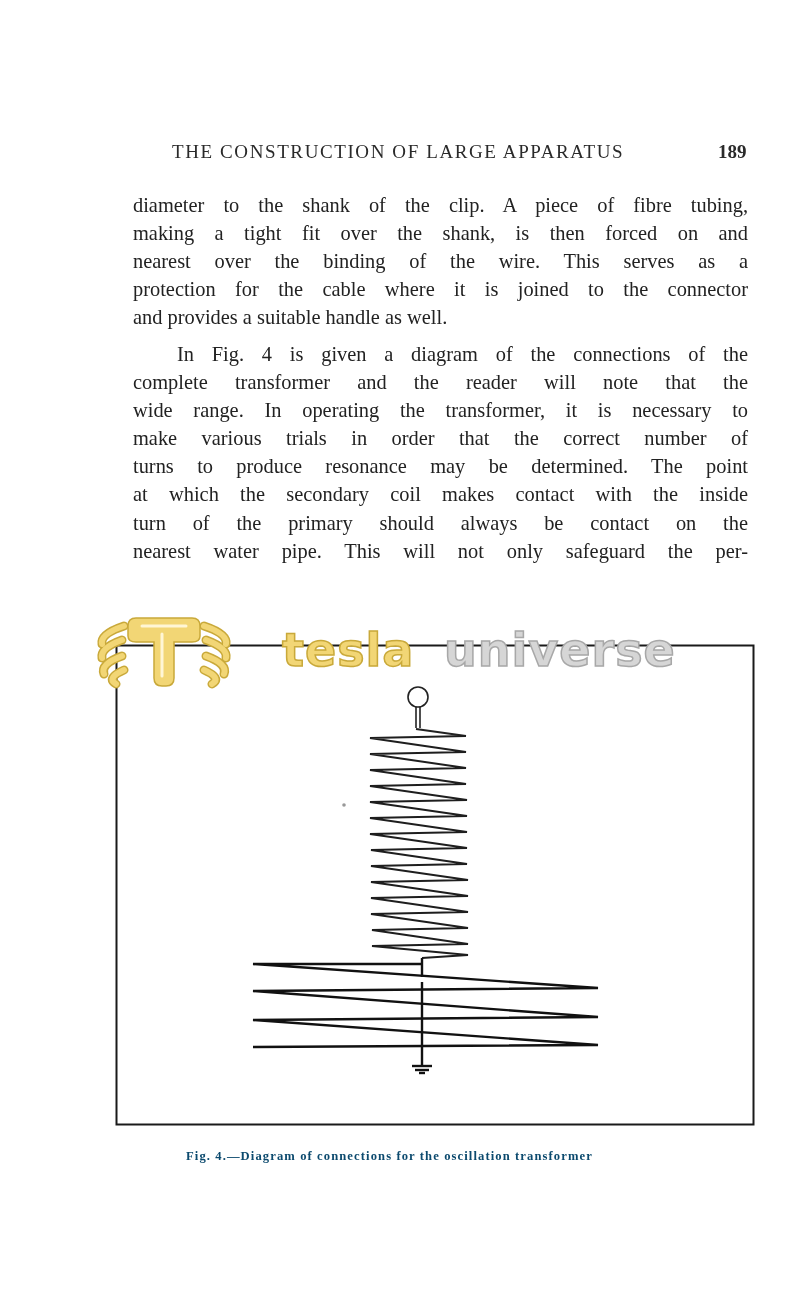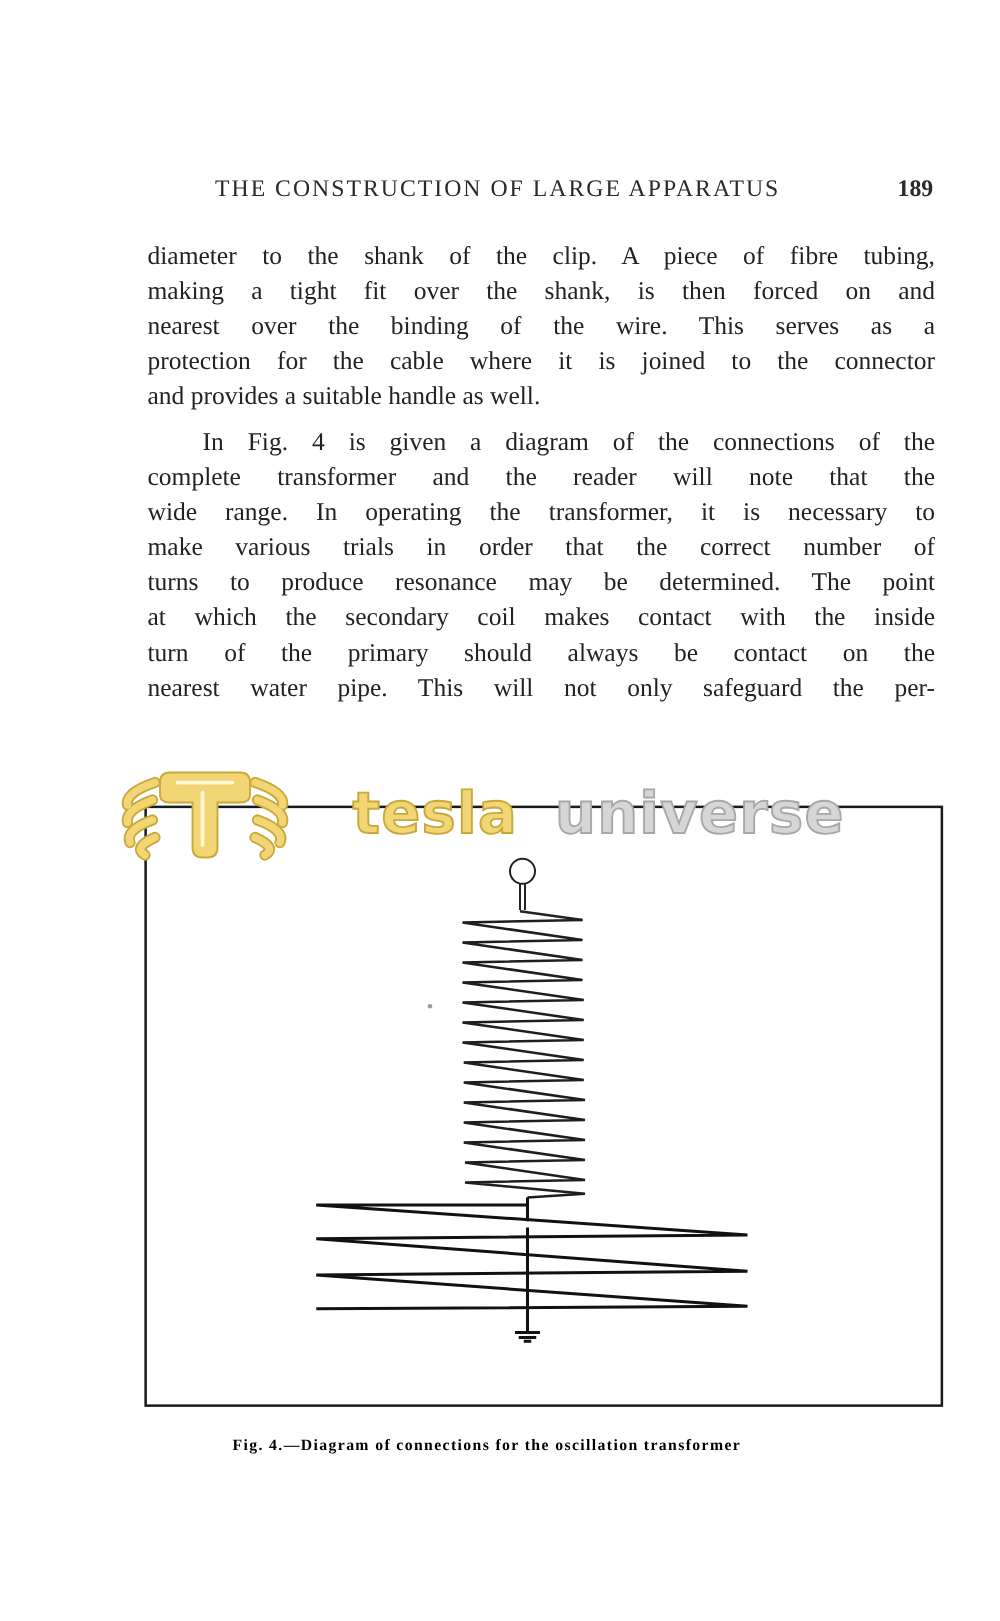--- a/index.html
+++ b/index.html
@@ -1,27 +1,27 @@
 <!DOCTYPE html>
 <html><head>
   <meta charset="utf-8">
   <style>
     html, body { margin: 0; padding: 0; background: #ffffff; }
     body { width: 800px; height: 1297px; position: relative; overflow: hidden; color: #1c1c1c; font-family: "Liberation Serif", "DejaVu Serif", serif; }
     .running-head { position: absolute; top: 141px; left: 172px; width: 580px; font-size: 19px; letter-spacing: 1.6px; color: #2a2a2a; }
     .running-head .title { position: absolute; left: 0; top: 0; white-space: nowrap; font-family: Liberation Serif, serif; }
     .running-head .page-num { position: absolute; left: 546px; top: 0; font-weight: bold; letter-spacing: 0; }
     .para { position: absolute; left: 118px; width: 630px; font-size: 20.4px; line-height: 28.1px; text-align: justify; color: #222; }
-    .para .line { display: block; text-align: justify; text-align-last: justify; white-space: nowrap; }
+    .para .line { display: block; text-align: justify; text-align-last: justify; white-space: nowrap; margin-left: 15px; }
     .para .line.last { text-align-last: left; }
     .para .line.indent { padding-left: 44px; }
     #p1 { top: 191px; }
     #p2 { top: 340px; }
     .figure { position: absolute; left: 0; top: 0; width: 800px; height: 1297px; }
-    .caption { position: absolute; top: 1149px; left: 186px; font-size: 12.6px; font-weight: bold; letter-spacing: 1.1px; color: #000000; white-space: nowrap; }
+    .caption { position: absolute; top: 1149px; left: 186px; font-size: 12.6px; font-weight: bold; letter-spacing: 1.1px; color: #0c4a6e; white-space: nowrap; }
     .watermark { position: absolute; left: 92px; top: 612px; width: 620px; height: 78px; }
   </style>
 </head>
 <body>
 
 <div class="running-head">
   <span class="title">THE CONSTRUCTION OF LARGE APPARATUS</span>
   <span class="page-num">189</span>
 </div>
 

